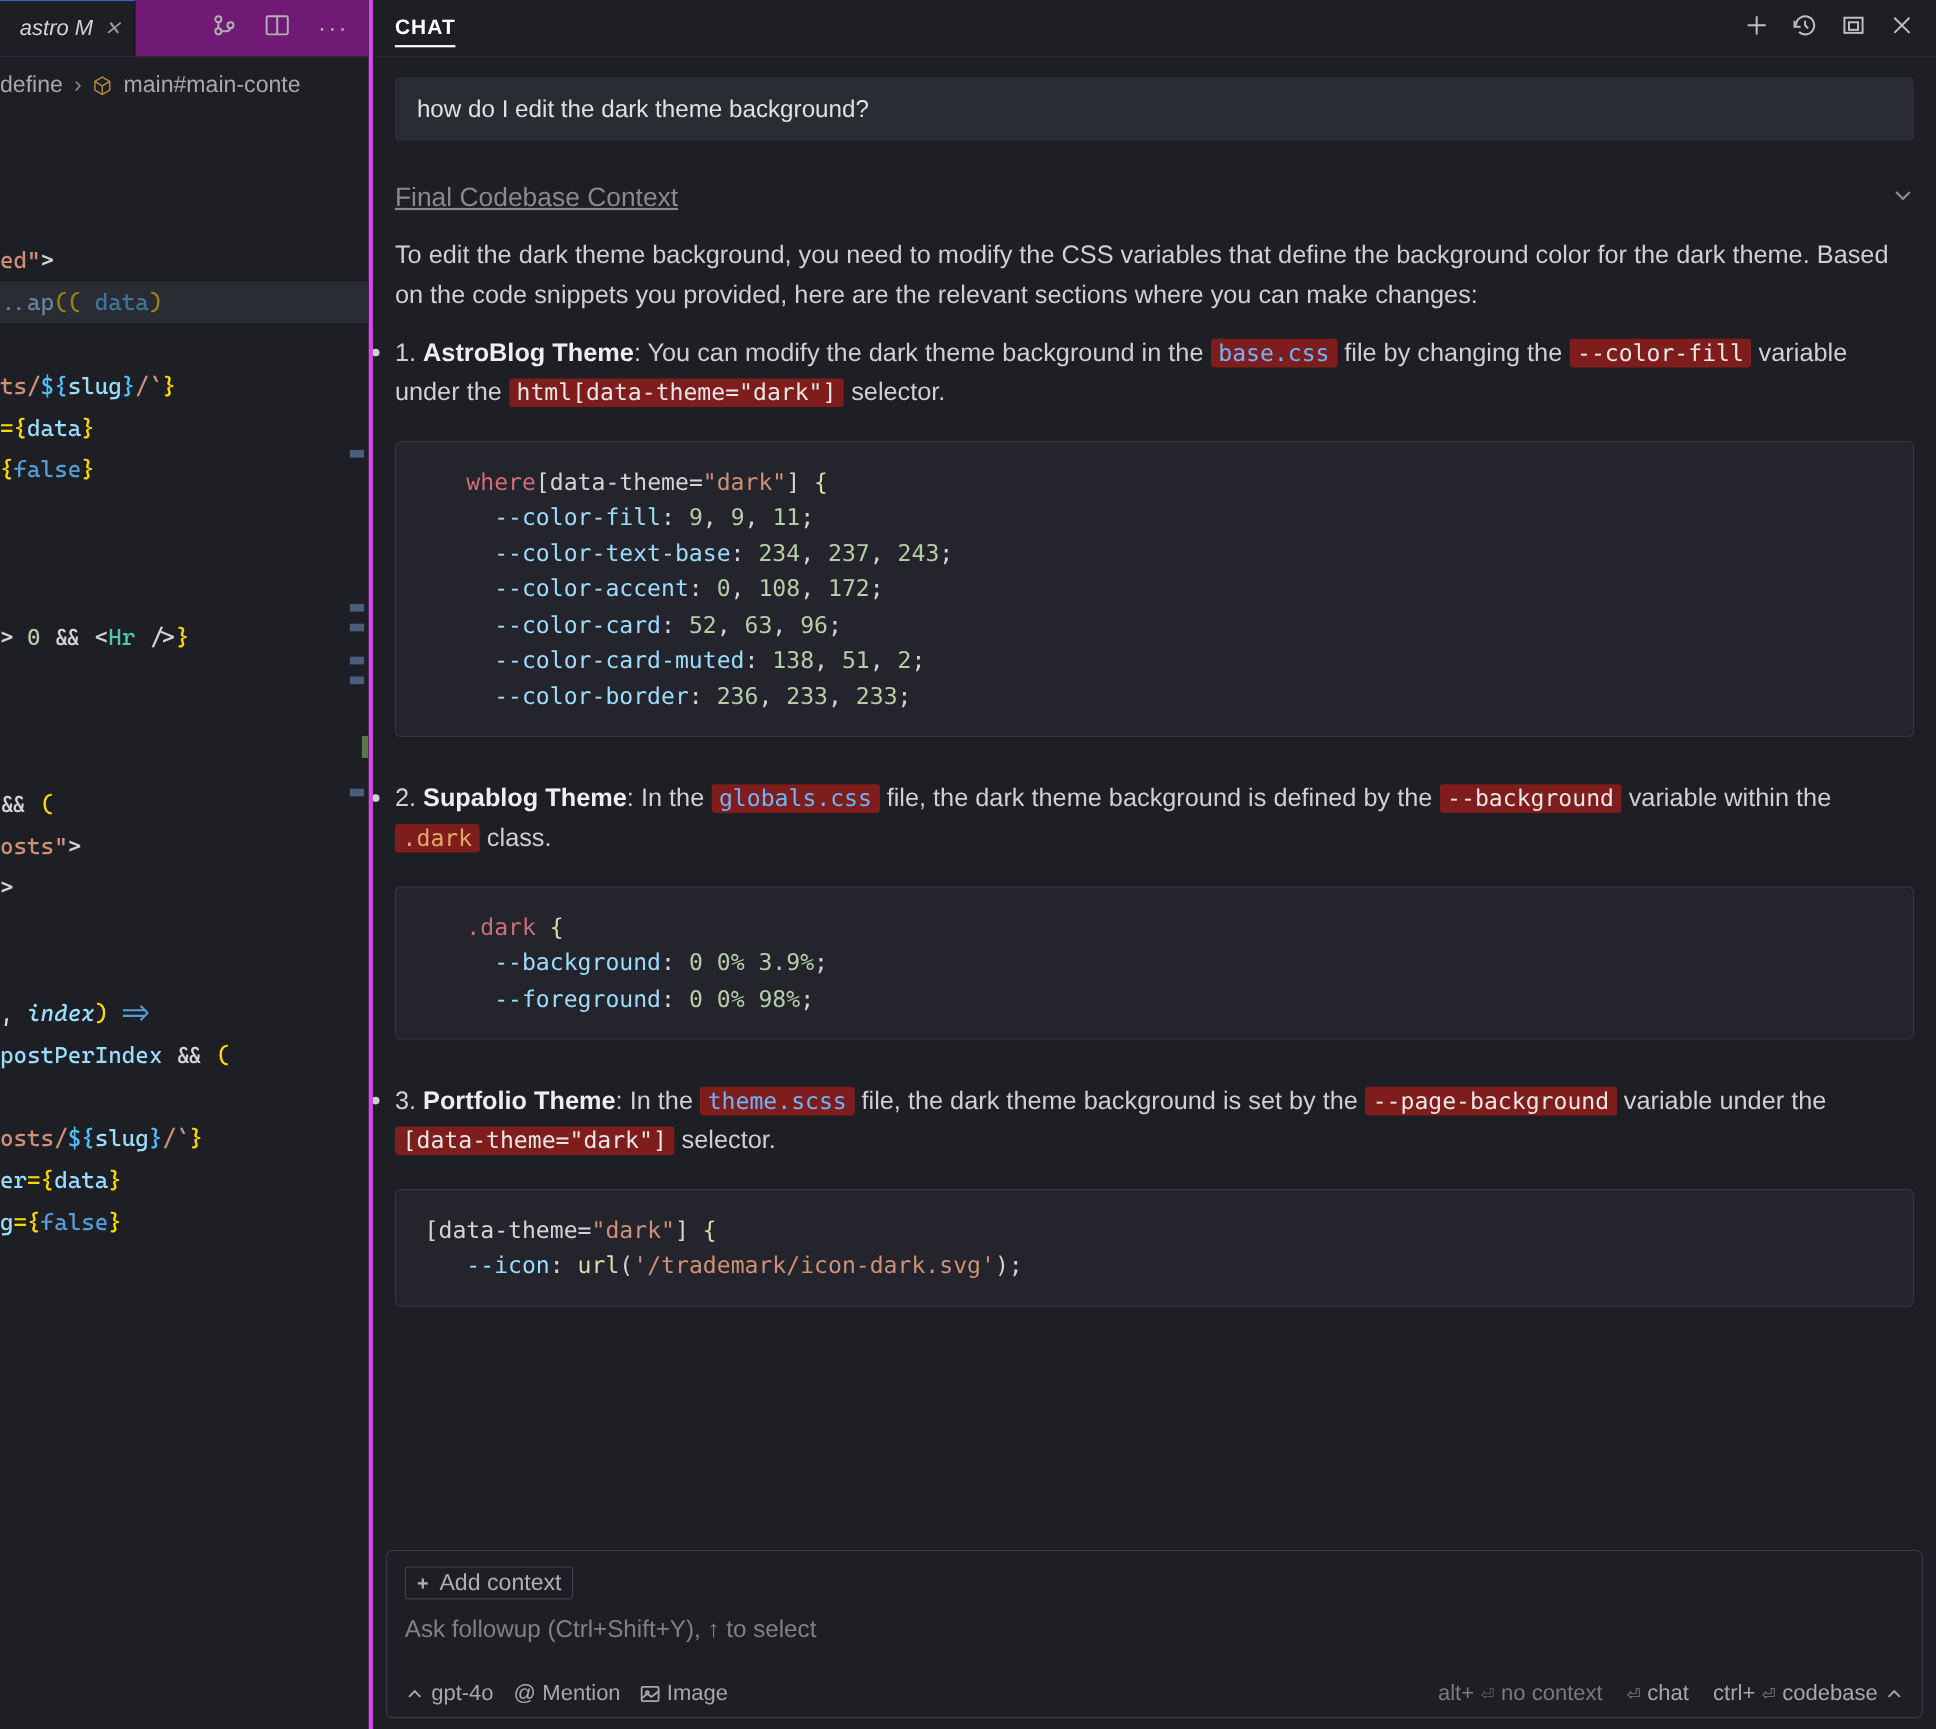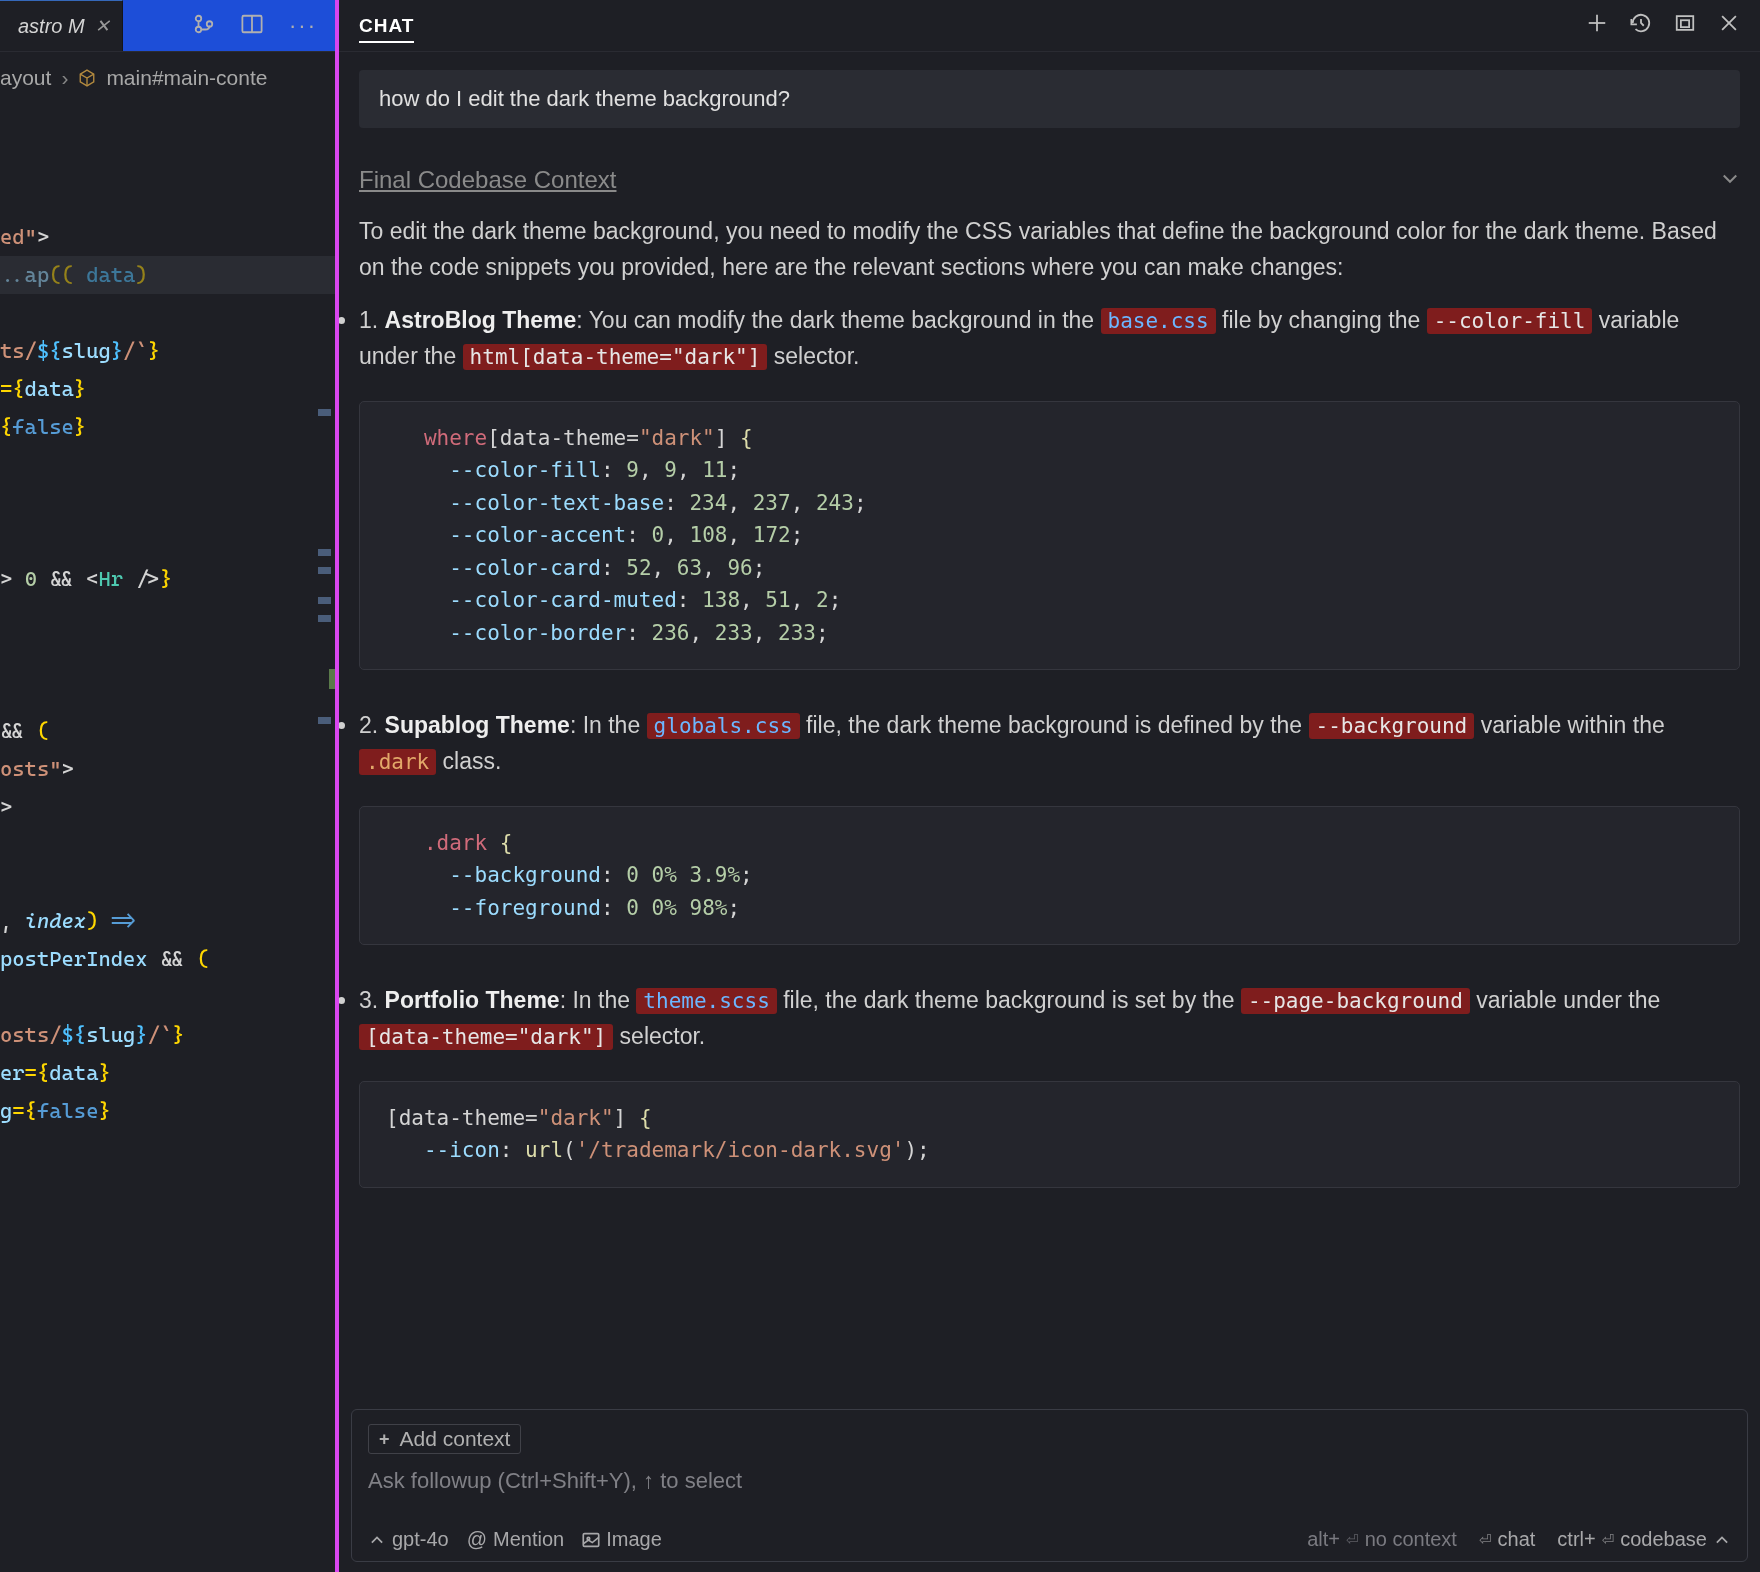--- a/index.html
+++ b/index.html
@@ -10,21 +10,21 @@
   width: 1760px;
   height: 1572px;
   overflow: hidden;
   font-size: 21px;
 }
 .root { display: flex; width: 100%; height: 100%; }
 .editor-pane { width: 335px; background: #1e1f25; position: relative; overflow: hidden; flex-shrink: 0; }
 .chat-pane { flex: 1; display: flex; flex-direction: column; background: #1e1f25; border-left: 4px solid #d946ef; }
 
 
-.tab-bar { height: 52px; background: #1d4ed8; display: flex; align-items: center; border-bottom: 1px solid #2a2b32; }
+.tab-bar { height: 52px; background: #701a75; display: flex; align-items: center; border-bottom: 1px solid #2a2b32; }
 .tab { display: flex; align-items: center; height: 100%; padding: 0 12px 0 18px; background: #1e1f25; border-right: 1px solid #141519; font-style: italic; color: #d4d4d4; gap: 10px; border-top: 1px solid #3568ba; font-size: 20px; }
 .tab-close { font-size: 18px; color: #999; }
 .toolbar-icons { position: absolute; top: 0; right: 0; height: 52px; display: flex; align-items: center; gap: 26px; padding-right: 18px; color: #b0b0b0; }
 .toolbar-icons svg { width: 22px; height: 22px; }
 .ellipsis { font-size: 22px; line-height: 0; letter-spacing: 2px; }
 
 .breadcrumb { display: flex; align-items: center; padding: 14px 0 14px 0; color: #a8a8a8; font-size: 21px; gap: 10px; }
 .breadcrumb svg { width: 18px; height: 18px; color: #b38a3f; }
 .chev { color: #888; }
 
@@ -114,21 +114,21 @@
           <svg viewBox="0 0 16 16" fill="none" stroke="currentColor" stroke-width="1.3">
               <rect x="1" y="2" width="14" height="12" rx="1"></rect>
               <line x1="8" y1="2" x2="8" y2="14"></line>
             </svg>
         </span>
         <span class="ellipsis">···</span>
       </div>
     </div>
 
     <div class="breadcrumb">
-      <span>ayout</span>
+      <span>define</span>
       <span class="chev">›</span>
       <svg viewBox="0 0 16 16" fill="none" stroke="currentColor" stroke-width="1.2">
           <path d="M8 1l6 3.5v7L8 15l-6-3.5v-7z"></path>
           <path d="M2 4.5L8 8l6-3.5M8 8v7"></path>
         </svg>
       <span>main#main-conte</span>
     </div>
 
     <div class="code-area" id="code-area">
       

